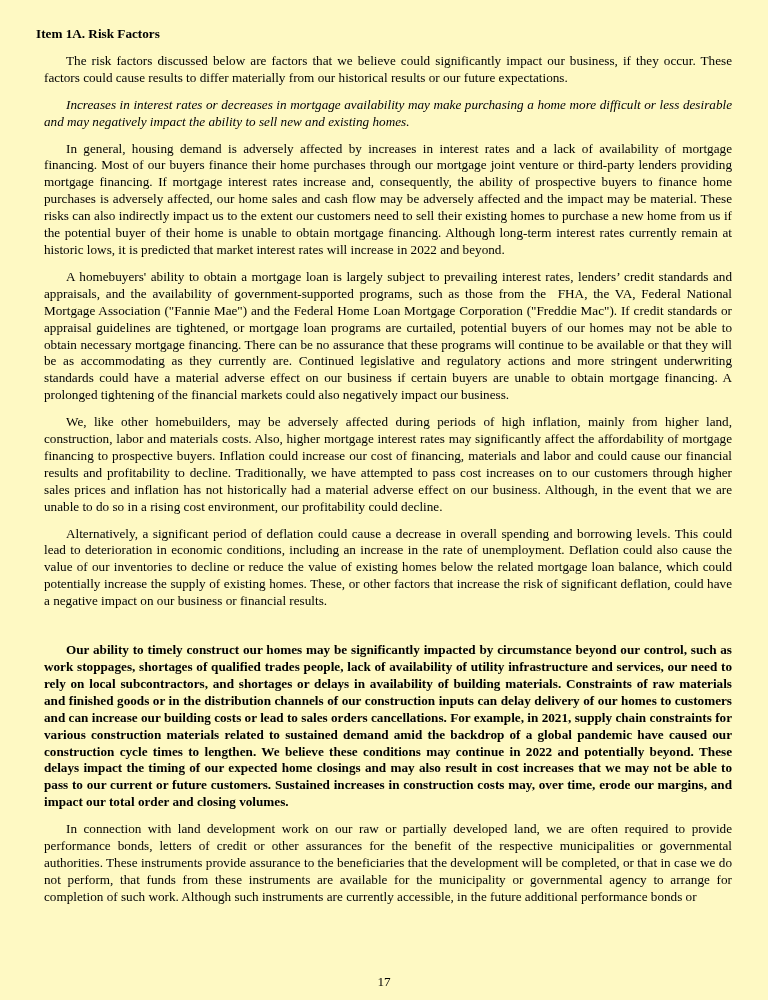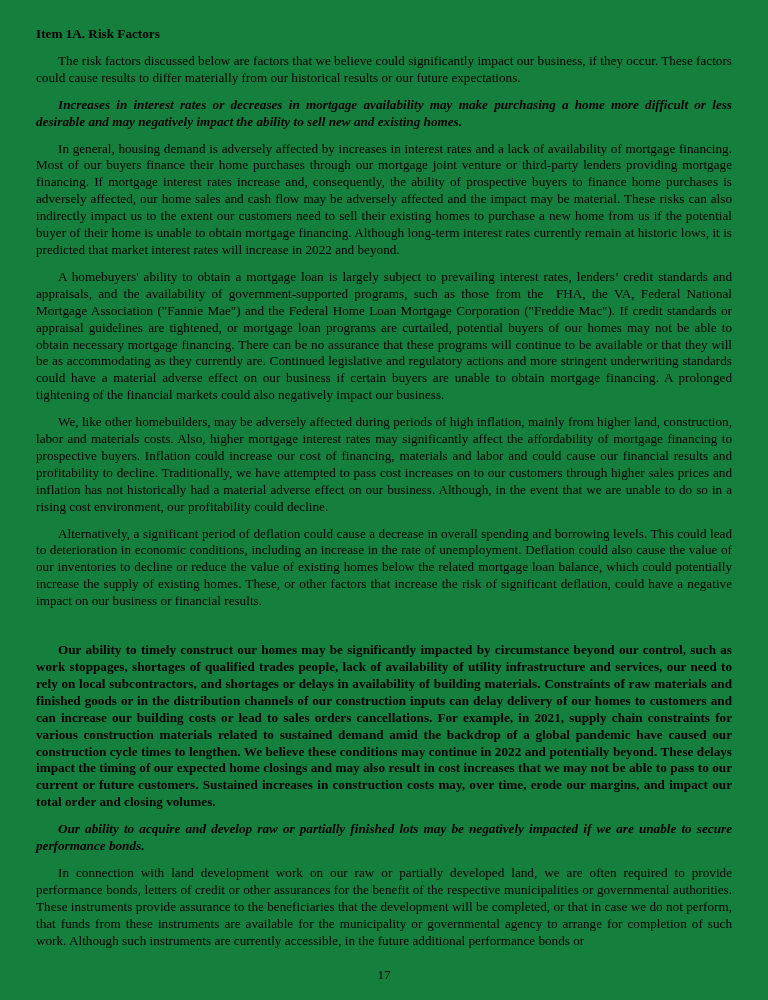--- a/index.html
+++ b/index.html
@@ -4,60 +4,60 @@
 <style>
   html, body {
     margin: 0;
     padding: 0;
     background: #ffffff;
   }
   .page {
     position: relative;
     width: 768px;
     height: 1000px;
-    background: #15803d;
+    background: #fef9c3;
     font-family: "Liberation Serif", "DejaVu Serif", serif;
     font-size: 13.2px;
     line-height: 16.9px;
     color: #000000;
     box-sizing: border-box;
     overflow: hidden;
   }
   .content {
     padding: 26px 36px 0 36px;
   }
   .block {
-    margin: 10px 0 0 0;
+    margin: 10px 0 0 8px;
     text-align: justify;
     text-indent: 22px;
     white-space: pre-wrap;
   }
   .doc-title {
     margin: 0;
     font-weight: bold;
     text-indent: 0;
     text-align: left;
   }
   .section-heading {
     font-weight: bold;
     font-style: italic;
     text-indent: 0;
     text-align: left;
   }
   .risk-heading {
-    font-weight: bold;
+    font-weight: normal;
     font-style: italic;
   }
   .extra-gap {
     margin-top: 32px;
     font-weight: bold;
   }
   .page-footer {
     position: absolute;
-    bottom: 16px;
+    bottom: 9px;
     left: 0;
     right: 0;
     text-align: center;
   }
 </style>
 </head>
 <body>
 
 <div class="page">
   <div class="content">
@@ -73,19 +73,18 @@
     <p class="block">A homebuyers' ability to obtain a mortgage loan is largely subject to prevailing interest rates, lenders’ credit standards and appraisals, and the availability of government-supported programs, such as those from the  FHA, the VA, Federal National Mortgage Association ("Fannie Mae") and the Federal Home Loan Mortgage Corporation ("Freddie Mac"). If credit standards or appraisal guidelines are tightened, or mortgage loan programs are curtailed, potential buyers of our homes may not be able to obtain necessary mortgage financing. There can be no assurance that these programs will continue to be available or that they will be as accommodating as they currently are. Continued legislative and regulatory actions and more stringent underwriting standards could have a material adverse effect on our business if certain buyers are unable to obtain mortgage financing. A prolonged tightening of the financial markets could also negatively impact our business.</p>
 
 
     <p class="block">We, like other homebuilders, may be adversely affected during periods of high inflation, mainly from higher land, construction, labor and materials costs. Also, higher mortgage interest rates may significantly affect the affordability of mortgage financing to prospective buyers. Inflation could increase our cost of financing, materials and labor and could cause our financial results and profitability to decline. Traditionally, we have attempted to pass cost increases on to our customers through higher sales prices and inflation has not historically had a material adverse effect on our business. Although, in the event that we are unable to do so in a rising cost environment, our profitability could decline.</p>
 
     <p class="block">Alternatively, a significant period of deflation could cause a decrease in overall spending and borrowing levels. This could lead to deterioration in economic conditions, including an increase in the rate of unemployment. Deflation could also cause the value of our inventories to decline or reduce the value of existing homes below the related mortgage loan balance, which could potentially increase the supply of existing homes. These, or other factors that increase the risk of significant deflation, could have a negative impact on our business or financial results.</p>
 
 
     <p class="block extra-gap">Our ability to timely construct our homes may be significantly impacted by circumstance beyond our control, such as work stoppages, shortages of qualified trades people, lack of availability of utility infrastructure and services, our need to rely on local subcontractors, and shortages or delays in availability of building materials. Constraints of raw materials and finished goods or in the distribution channels of our construction inputs can delay delivery of our homes to customers and can increase our building costs or lead to sales orders cancellations. For example, in 2021, supply chain constraints for various construction materials related to sustained demand amid the backdrop of a global pandemic have caused our construction cycle times to lengthen. We believe these conditions may continue in 2022 and potentially beyond. These delays impact the timing of our expected home closings and may also result in cost increases that we may not be able to pass to our current or future customers. Sustained increases in construction costs may, over time, erode our margins, and impact our total order and closing volumes.</p>
 
-    <p class="block risk-heading">Our ability to acquire and develop raw or partially finished lots may be negatively impacted if we are unable to secure performance bonds.</p>
 
     <p class="block">In connection with land development work on our raw or partially developed land, we are often required to provide performance bonds, letters of credit or other assurances for the benefit of the respective municipalities or governmental authorities. These instruments provide assurance to the beneficiaries that the development will be completed, or that in case we do not perform, that funds from these instruments are available for the municipality or governmental agency to arrange for completion of such work. Although such instruments are currently accessible, in the future additional performance bonds or</p>
   </div>
 
   <div class="page-footer">17</div>
 </div>
 
 </body></html>

